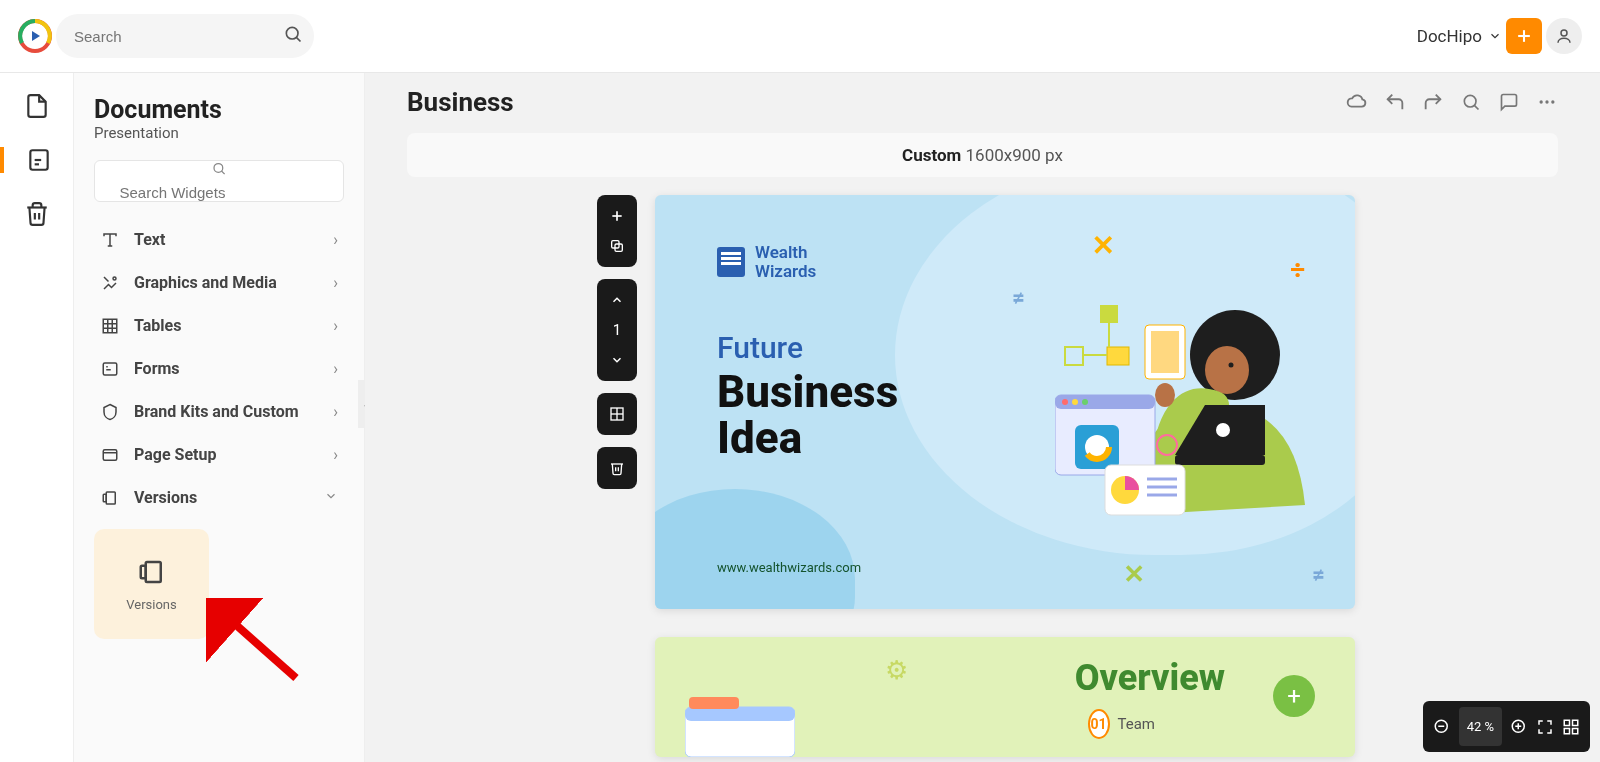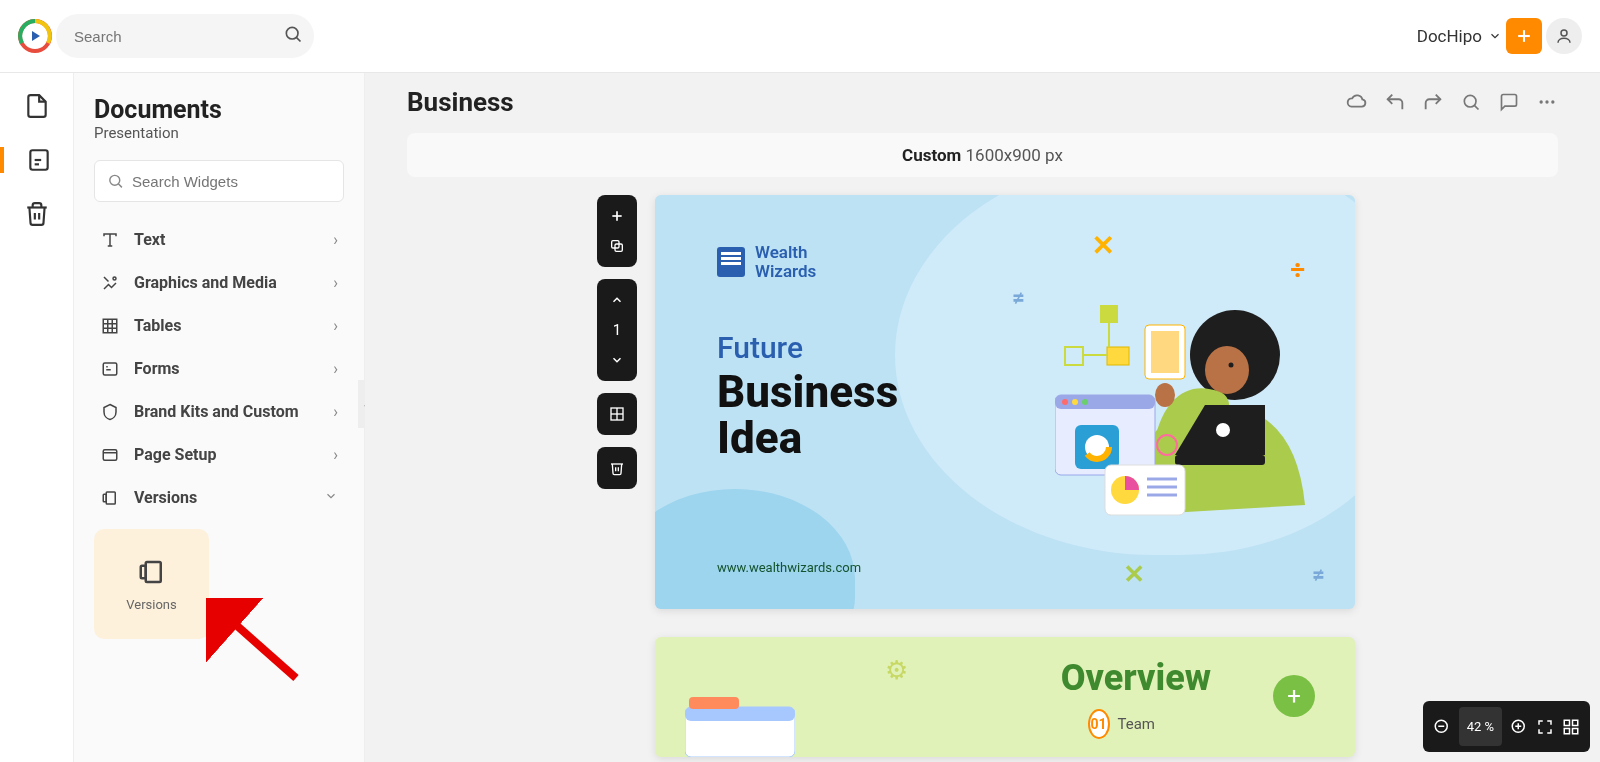--- a/index.html
+++ b/index.html
@@ -20,21 +20,21 @@
 
 .rail { position: absolute; left: 0; top: 73px; width: 74px; bottom: 0; background: #fff; border-right: 1px solid #eee; display: flex; flex-direction: column; align-items: center; padding-top: 20px; gap: 28px; }
 .rail-item { width: 100%; display: flex; justify-content: center; cursor: pointer; }
 .rail-item.active { border-left: 4px solid #ff8a00; }
 .rail-item svg, .rail-item span { color: #333; }
 
 
 .sidebar { position: absolute; left: 74px; top: 73px; width: 291px; bottom: 0; background: #fafafa; border-right: 1px solid #eee; padding: 22px 20px; }
 .sidebar h1 { font-size: 25px; font-weight: 700; color: #222; }
 .sidebar .subtitle { font-size: 15px; color: #555; }
-.widget-search { margin-top: 18px; height: 42px; background: #fff; border: 1px solid #e5e5e5; border-radius: 6px; display: flex; align-items: center; padding: 0 12px; gap: 8px; }
+.widget-search { margin-top: 18px; height: 42px; background: #fff; border: 1px solid #e5e5e5; border-radius: 6px; display: flex; align-items: center; padding: 0 12px; gap: 8px; flex-direction: column; }
 .widget-search input { flex: 1; border: none; outline: none; font-size: 15px; color: #666; background: transparent; }
 .menu { margin-top: 16px; }
 .menu-item { display: flex; align-items: center; gap: 14px; padding: 12px 6px; cursor: pointer; color: #444; font-size: 16px; }
 .menu-item .micon { width: 20px; display: flex; justify-content: center; color: #444; }
 .menu-item .mlabel { flex: 1; font-weight: bold; }
 .menu-item .chev { color: #888; }
 .versions-card { margin-top: 10px; width: 115px; height: 110px; background: #fdf1dc; border-radius: 10px; display: flex; flex-direction: column; align-items: center; justify-content: center; gap: 10px; cursor: pointer; }
 .versions-card .vlabel { font-size: 13px; color: #666; }
 
 
@@ -63,21 +63,21 @@
 .s1-logo .book:after { content:""; position:absolute; left:4px; top:5px; width:20px; height:3px; background:#fff; box-shadow: 0 5px 0 #fff, 0 10px 0 #fff; }
 .s1-text { position: absolute; left: 62px; top: 135px; }
 .s1-text .line1 { font-size: 30px; color: #2a5fb0; font-weight: 500; }
 .s1-text .line2 { font-size: 44px; font-weight: 800; color: #111; line-height: 1.05; margin-top: 4px; }
 .s1-url { position: absolute; left: 62px; bottom: 34px; font-size: 13px; color: #14532d; }
 .s1-person { position: absolute; right: 20px; top: 100px; }
 .s1-deco { position: absolute; font-weight: 800; }
 
 
 .slide2 { height: 120px; background: #e1f2b9; position: relative; }
-.s2-title { position: absolute; right: 144px; top: 20px; font-size: 36px; font-weight: 800; color: #3f8a2f; }
+.s2-title { position: absolute; right: 130px; top: 20px; font-size: 36px; font-weight: 800; color: #3f8a2f; }
 .s2-gear { position: absolute; left: 230px; top: 18px; color: #c7d964; font-size: 26px; }
 .s2-fab { position: absolute; right: 40px; top: 38px; width: 42px; height: 42px; background: #7ac044; border-radius: 50%; display: flex; align-items: center; justify-content: center; color: #fff; font-size: 24px; cursor: pointer; }
 .s2-sub { position: absolute; right: 200px; top: 72px; display:flex; align-items:center; gap:8px; color:#555; font-size:15px; }
 .s2-sub .num { background:#fff; border:2px solid #ff8a00; color:#ff8a00; border-radius:50%; width:22px; height:30px; display:flex; align-items:center; justify-content:center; font-size:14px; font-weight:700; }
 
 
 .arrow { position: absolute; left: 206px; top: 598px; pointer-events: none; }
 
 
 .zoombar { position: absolute; right: 10px; bottom: 10px; background: #1a1a1a; border-radius: 6px; display: flex; align-items: center; gap: 8px; padding: 6px 10px; color: #fff; }

